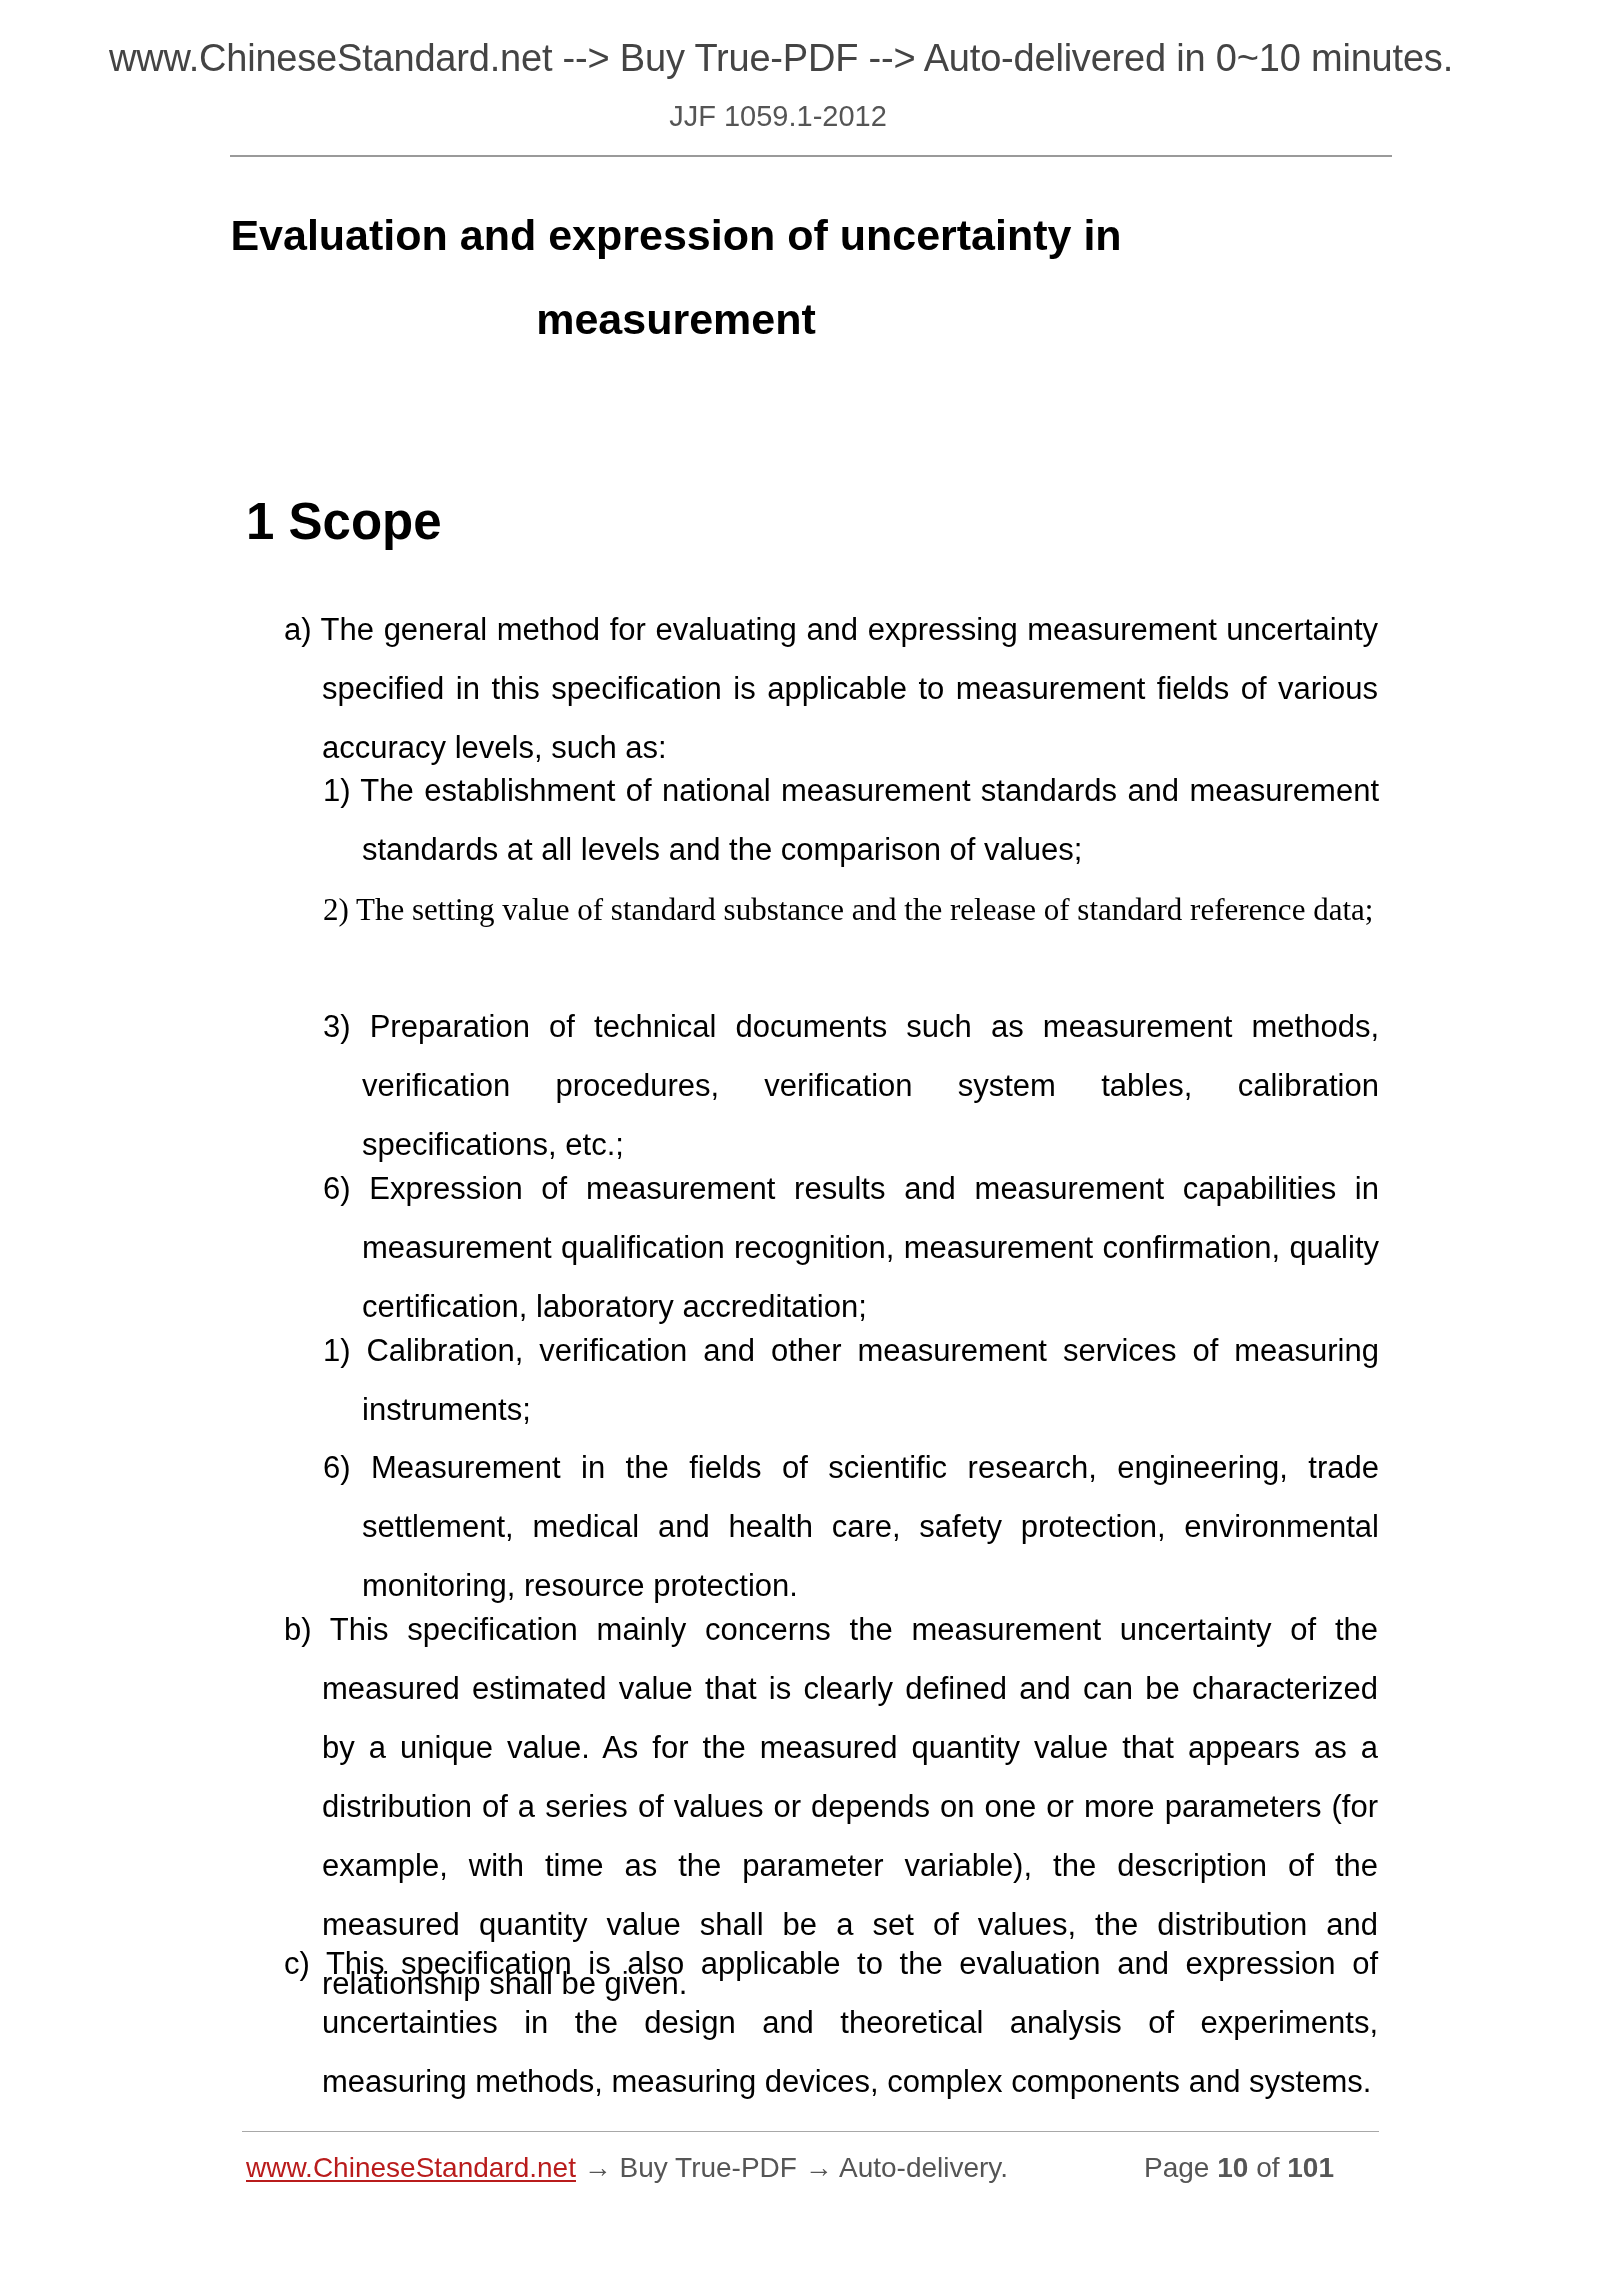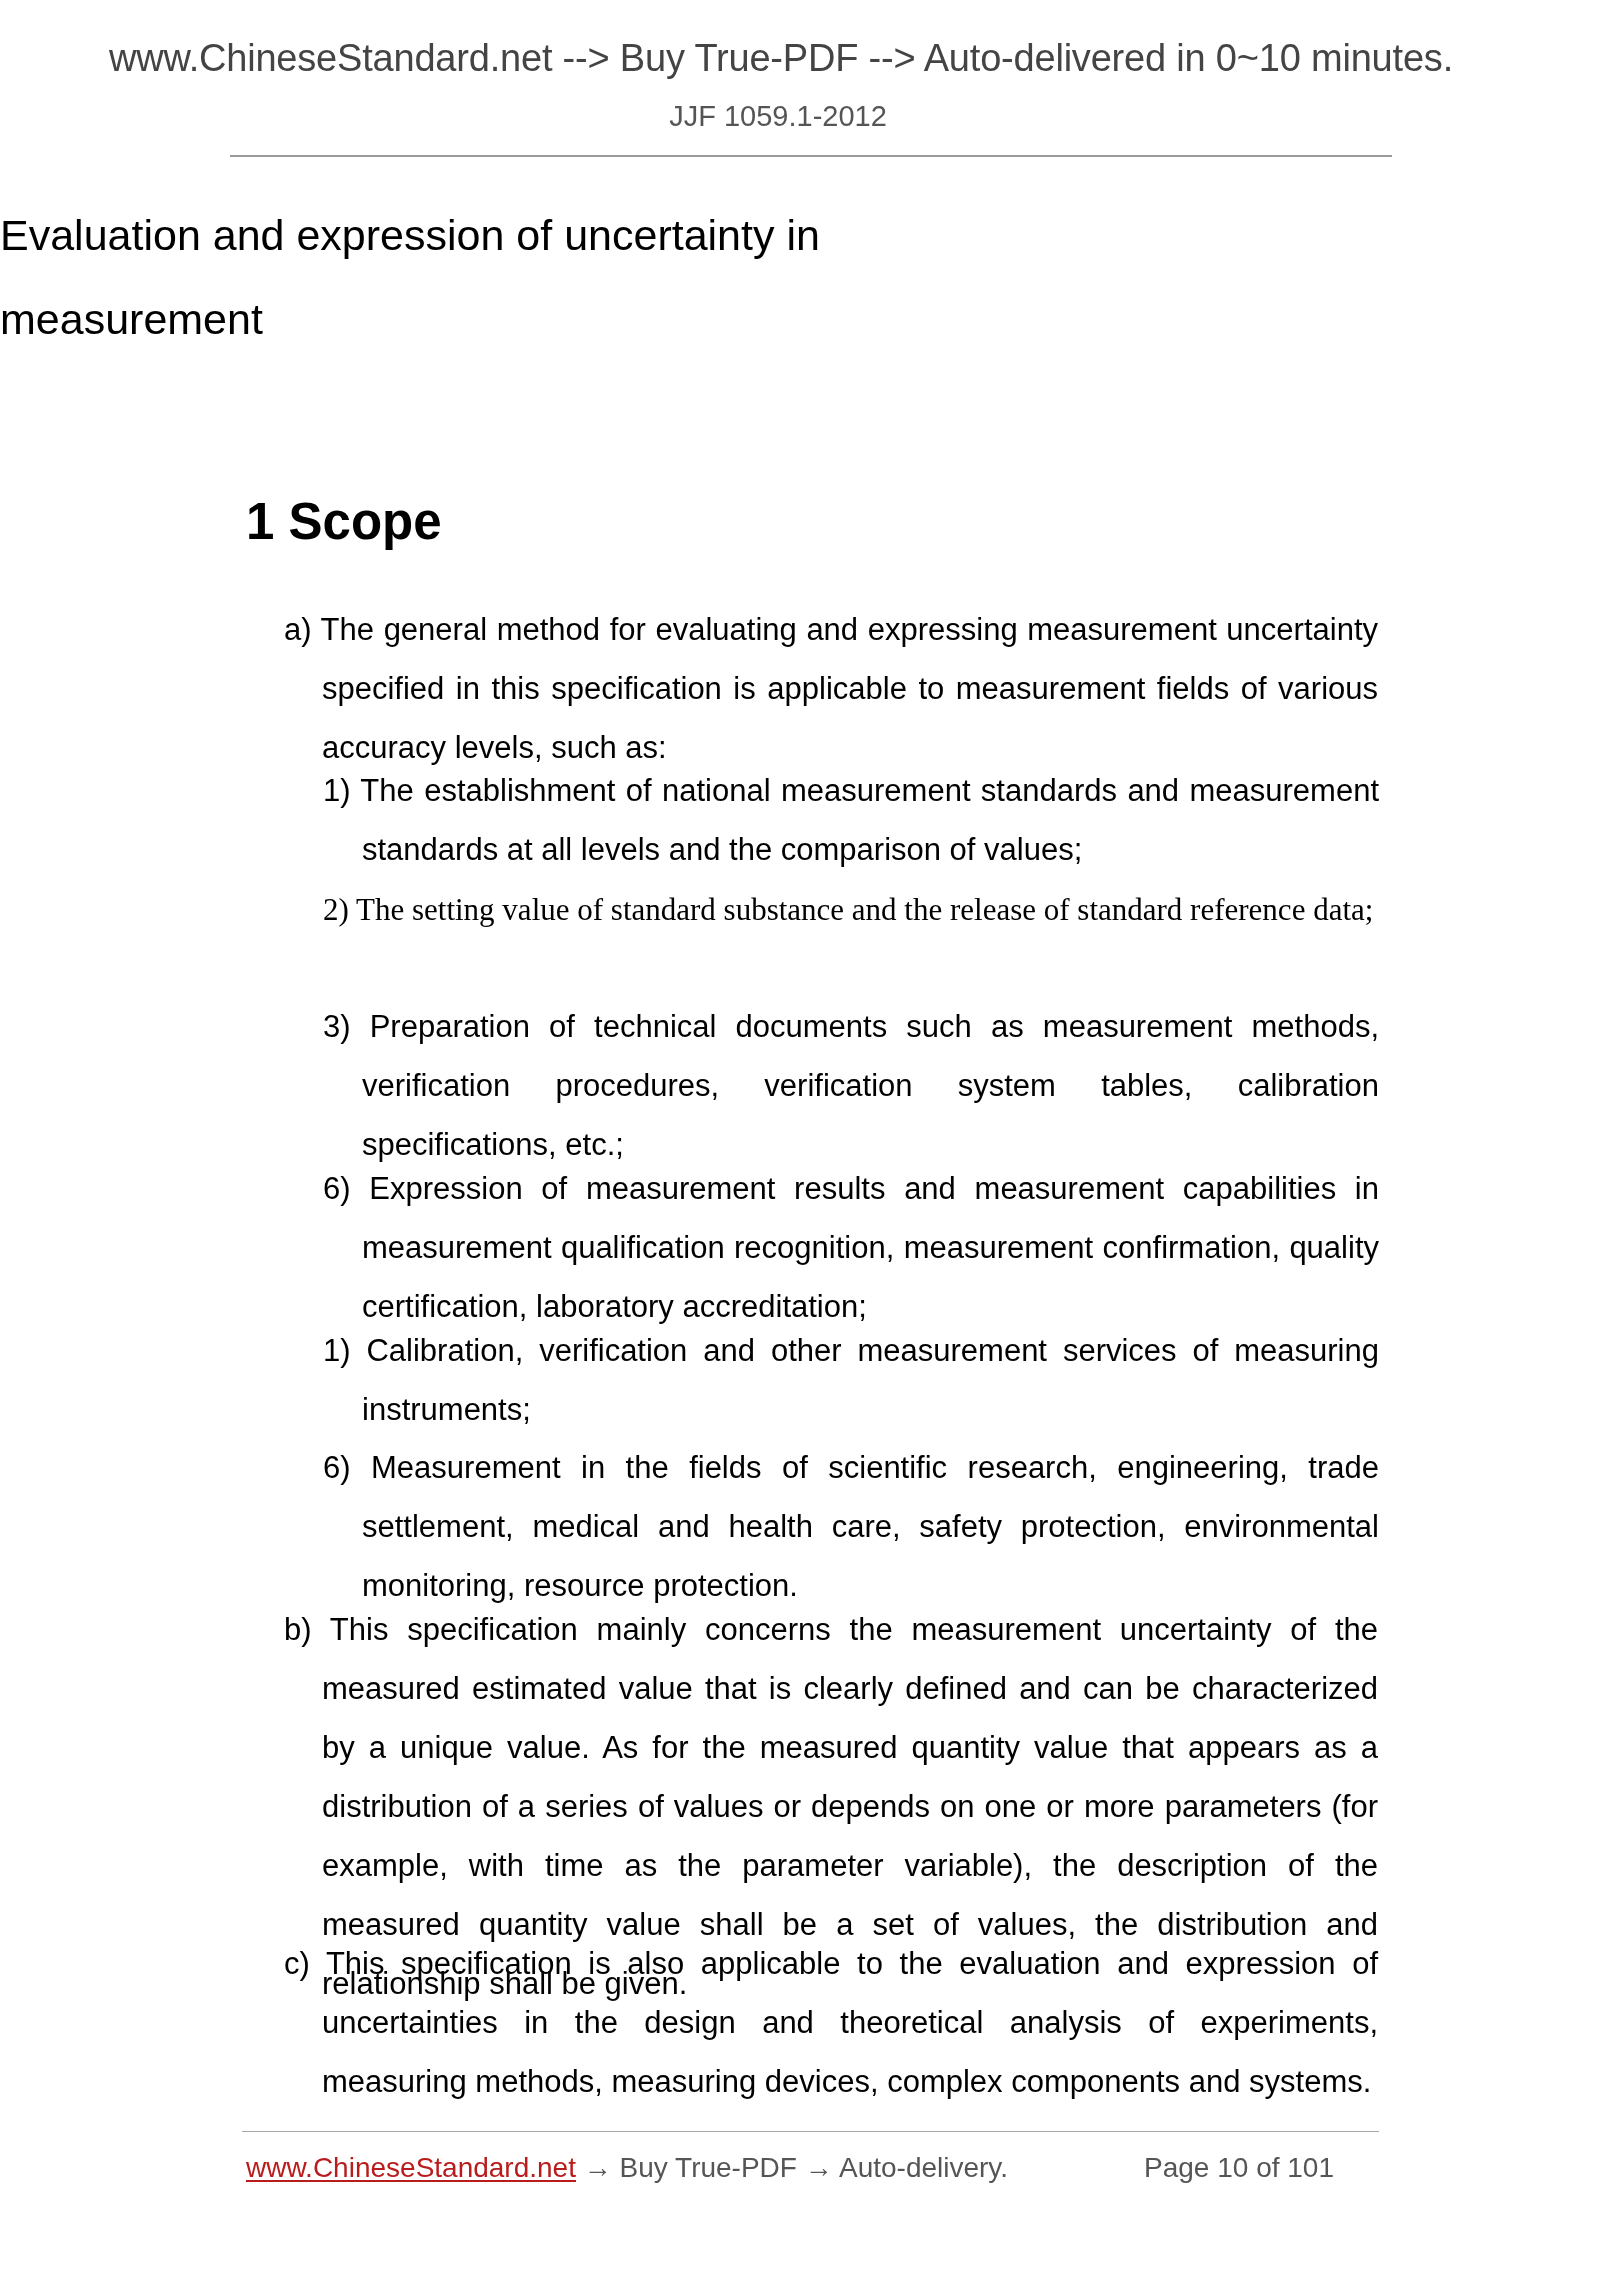--- a/index.html
+++ b/index.html
@@ -5,33 +5,33 @@
     html, body { margin: 0; padding: 0; background: #ffffff; }
     body { width: 1623px; height: 2295px; position: relative; overflow: hidden;
            font-family: "Liberation Sans", "DejaVu Sans", sans-serif; color: #000; }
     .hdr1 { position: absolute; left: 0; width: 1562px; top: 35px; text-align: center;
             font-size: 38px; line-height: 47px; color: #444444; letter-spacing: -0.2px; }
     .hdr2 { position: absolute; left: 0; width: 1556px; top: 98px; text-align: center;
             font-size: 29px; line-height: 37px; color: #555555; }
     .rule { position: absolute; height: 0; border-top: 2.5px solid #9a9a9a; }
     .rule.top { left: 230px; width: 1162px; top: 155px; }
     .rule.bot { left: 242px; width: 1137px; top: 2131px; border-top-width: 1.7px; border-top-color: #a8a8a8; }
-    .title { position: absolute; left: 0; width: 1352px; text-align: left; font-weight: normal;
+    .title { position: absolute; left: 0; width: 1352px; text-align: center; font-weight: bold;
              font-size: 43px; line-height: 52px; }
     .title.l1 { top: 209px; }
     .title.l2 { top: 293px; }
     .h1 { position: absolute; left: 246px; top: 497px; font-weight: bold; font-size: 51px; line-height: 50px; }
     .para { position: absolute; font-size: 31px; line-height: 59px; text-align: justify; }
     .para.lvl1 { left: 284px; width: 1094px; padding-left: 38px; text-indent: -38px; box-sizing: border-box; }
     .para.lvl2 { left: 323px; width: 1056px; padding-left: 39px; text-indent: -39px; box-sizing: border-box; }
     .footer { position: absolute; top: 2150px; font-size: 28px; line-height: 35px; color: #555555; }
     .footer.left { left: 246px; }
     .footer.right { left: 1144px; }
     .footer a { color: #b91c1c; text-decoration: underline; text-underline-offset: 3.3px; }
-    .footer b { font-weight: normal; }
+    .footer b { font-weight: bold; }
   </style>
 </head>
 <body>
 
 <div class="hdr1">www.ChineseStandard.net --&gt; Buy True-PDF --&gt; Auto-delivered in 0~10 minutes.</div>
 <div class="hdr2">JJF 1059.1-2012</div>
 <div class="rule top"></div>
 
 <div class="title l1">Evaluation and expression of uncertainty in</div>
 <div class="title l2">measurement</div>

